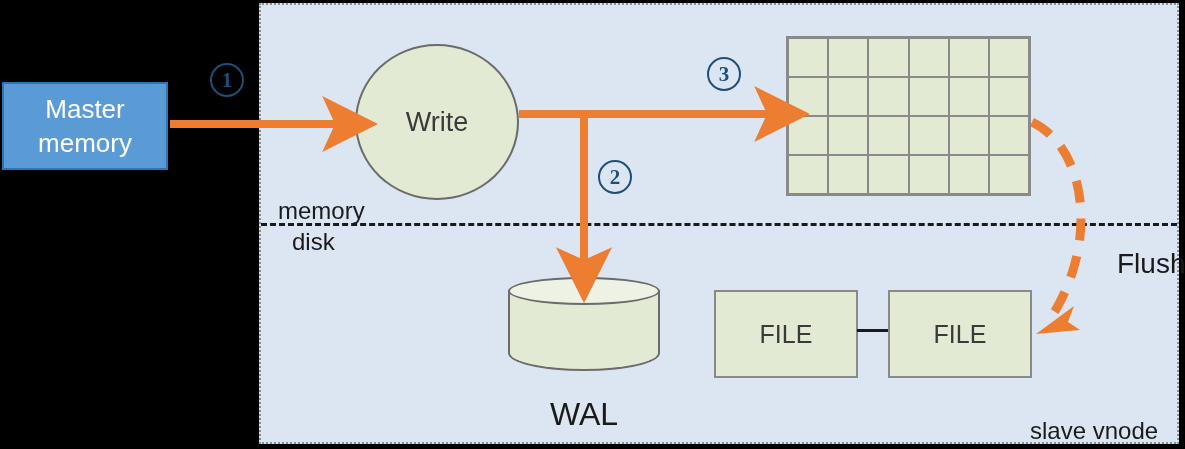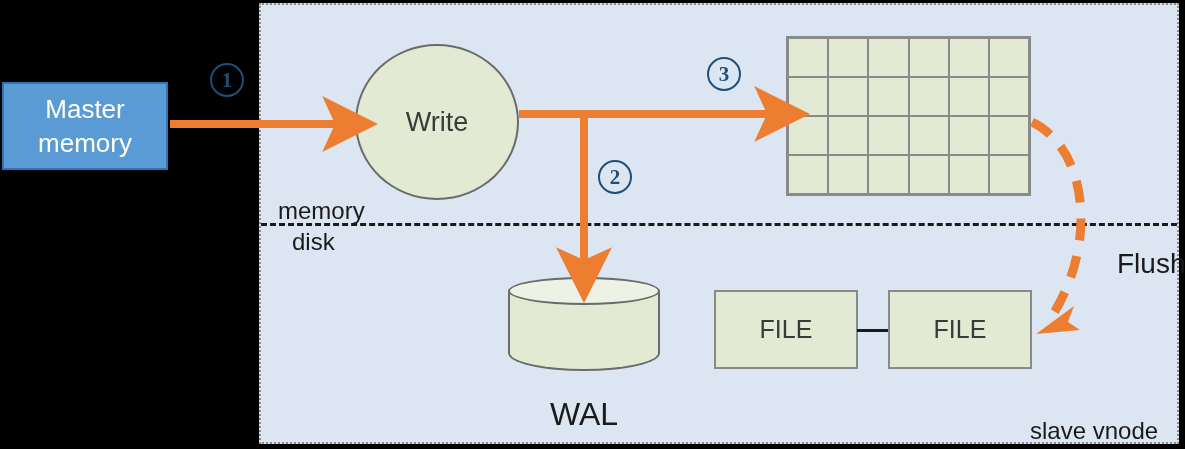--- a/index.html
+++ b/index.html
@@ -171,21 +171,21 @@
     text-align: center;
     font-size: 32px;
     color: #1a1a1a;
   }
 
   
   .file-box {
     position: absolute;
     top: 290px;
     width: 144px;
-    height: 79px;
+    height: 88px;
     background: #e2ead4;
     border: 2px solid #8a8a8a;
     box-sizing: border-box;
     display: flex;
     align-items: center;
     justify-content: center;
     font-size: 25px;
     color: #3a3a3a;
   }
   .file-1 { left: 714px; }

